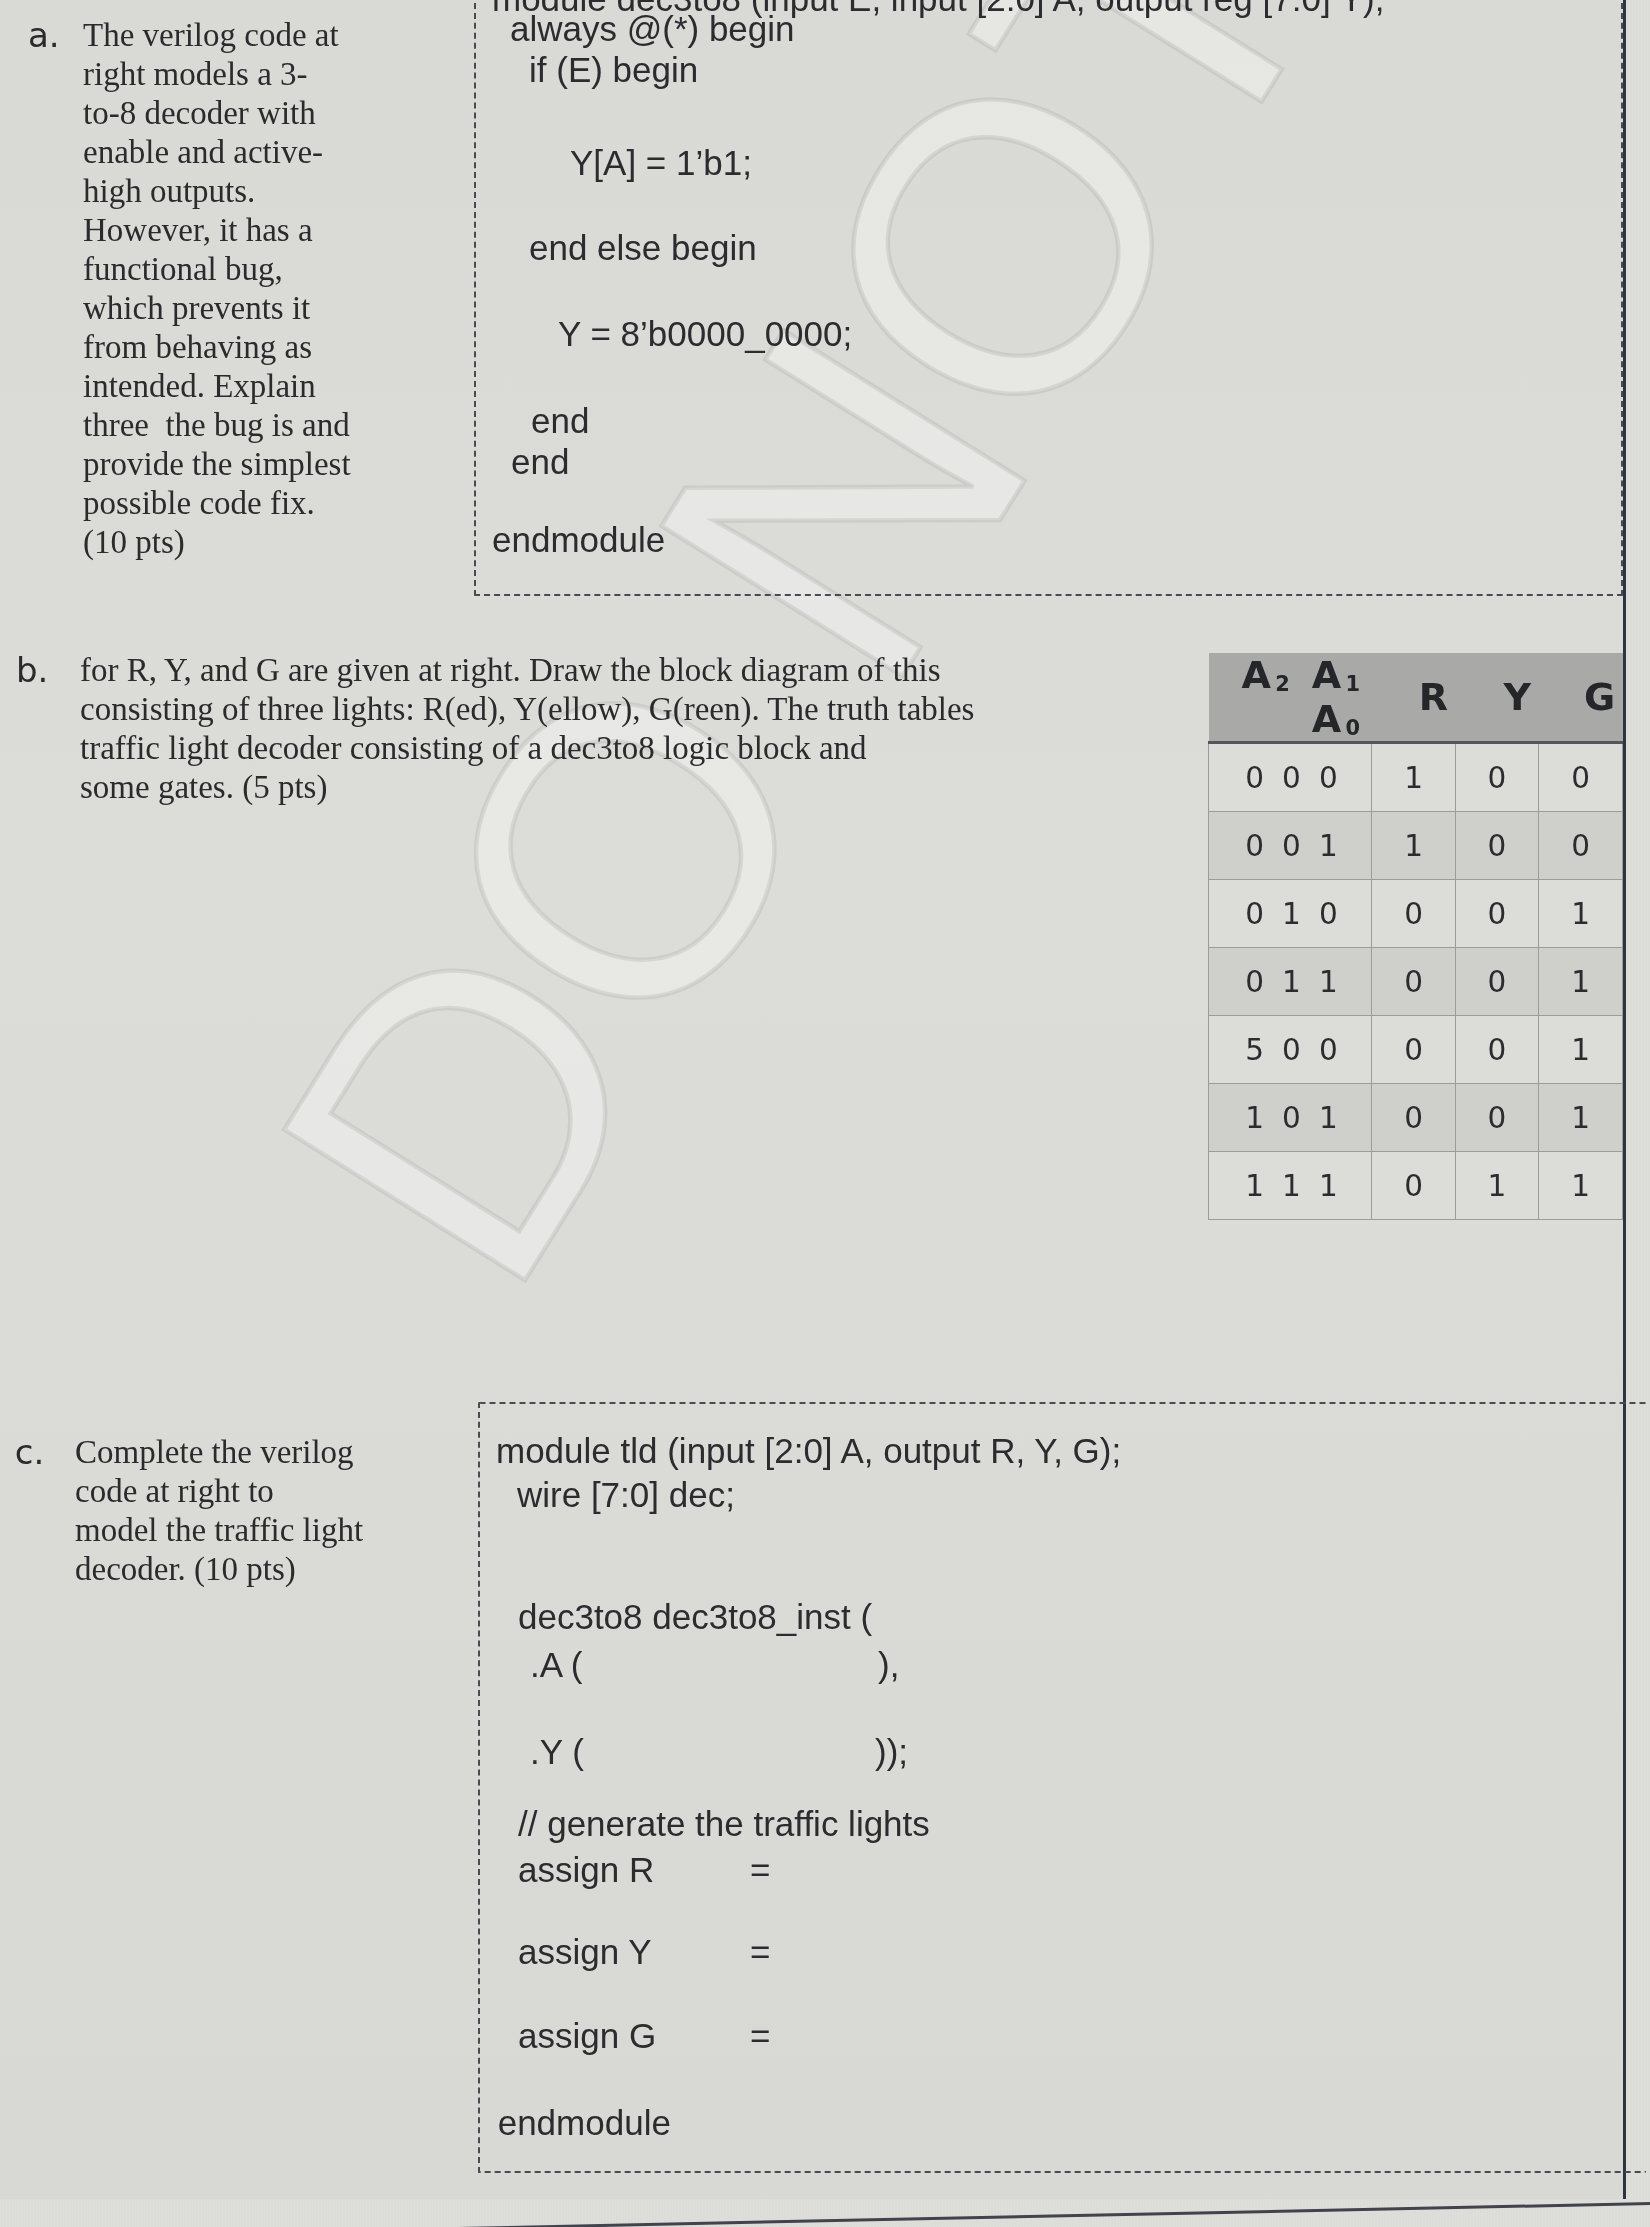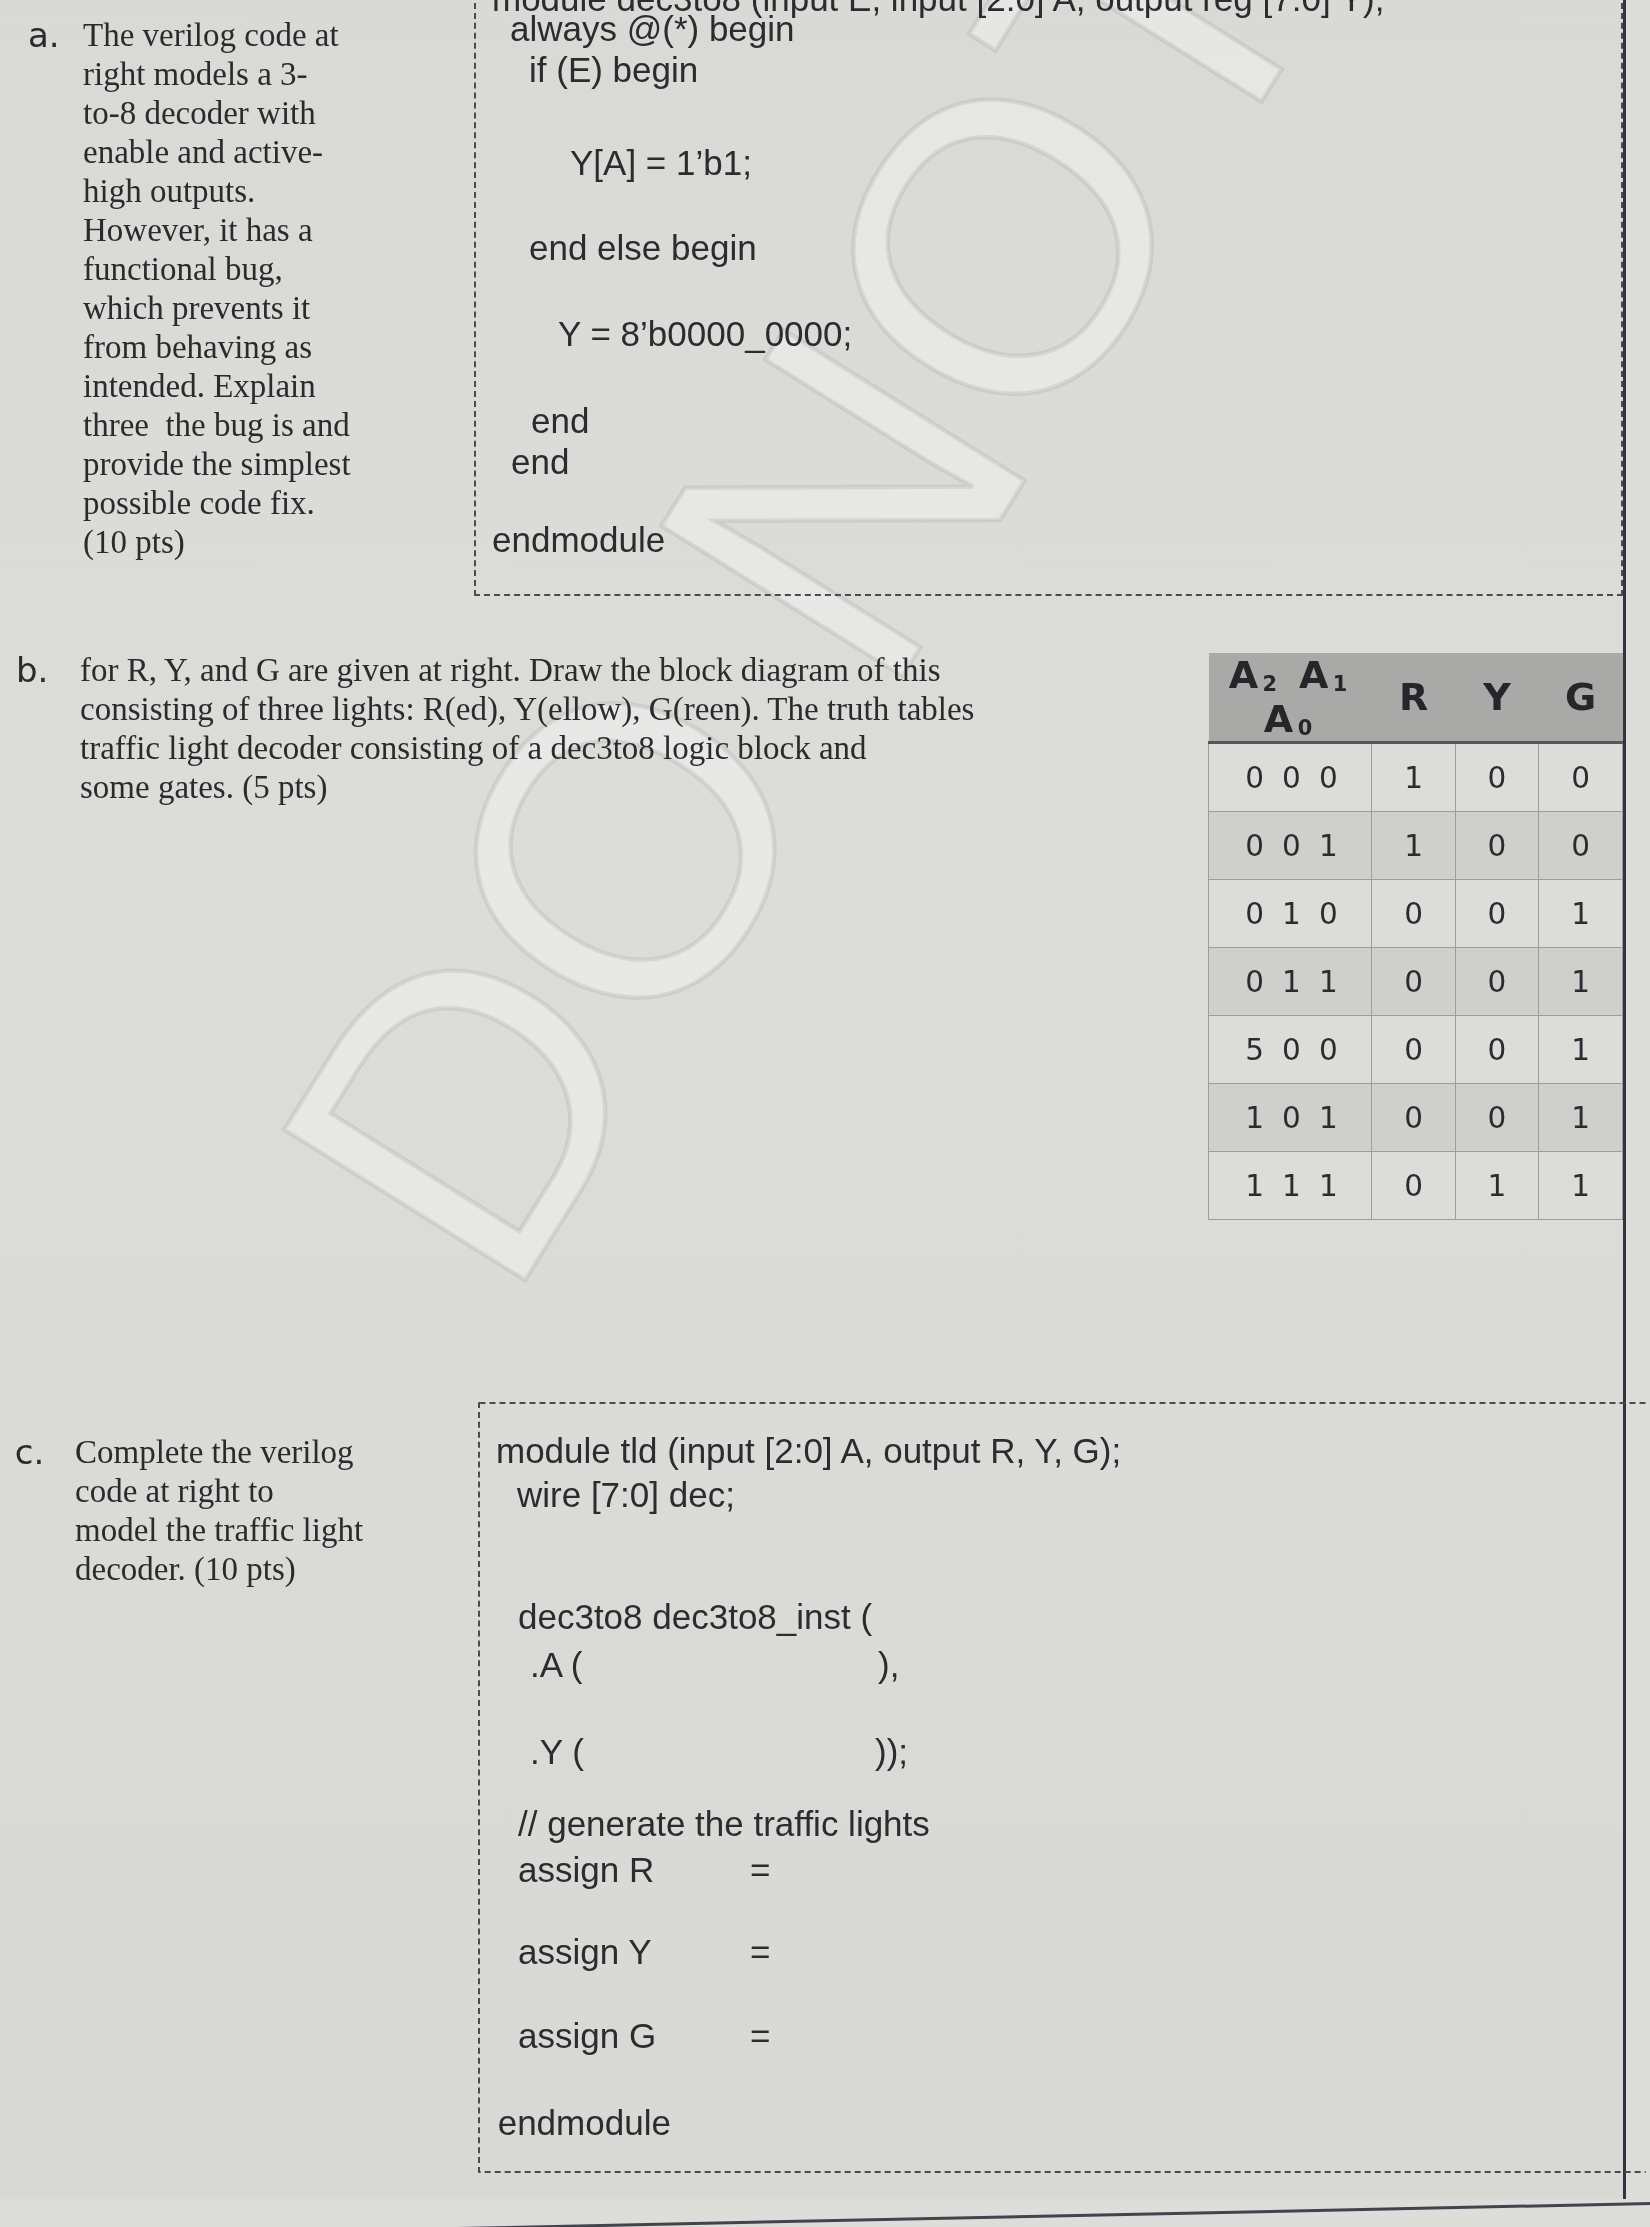--- a/index.html
+++ b/index.html
@@ -33,21 +33,21 @@
   }
   .code-line {
     position:absolute; font-family:"Liberation Sans", sans-serif; font-size:35px; white-space:pre; color:#2b2b30;
   }
   table.tt {
     position:absolute; left:1208px; top:653px; border-collapse:collapse;
     font-family:"DejaVu Sans", sans-serif; font-size:29.5px;
   }
   table.tt th {
     background:#a9a9a7; color:#25262a; font-weight:700; font-size:38px;
-    height:77px; border-bottom:3px solid #55565c; padding:0 7.4px;
+    height:77px; border-bottom:3px solid #55565c; padding:0 7.4px;text-align:right;
   }
   table.tt td {
     height:65px; text-align:center; border:1.5px solid #9c9c9c; color:#2c2c30;
   }
   table.tt tr:nth-child(even) td { background:#cfcfcc; }
   table.tt tr:nth-child(odd) td { background:#dcdcd9; }
   .col-in { width:176px; letter-spacing:4.4px;padding-left:8px; }
   .col-o { width:80px; }
   .bottom-rule { position:absolute; left:0; top:2202px; width:1651px; height:3px; background:#41434d; transform:rotate(-1.2deg); transform-origin:right top; }
   sub { font-size:0.55em; vertical-align:-0.15em; }

